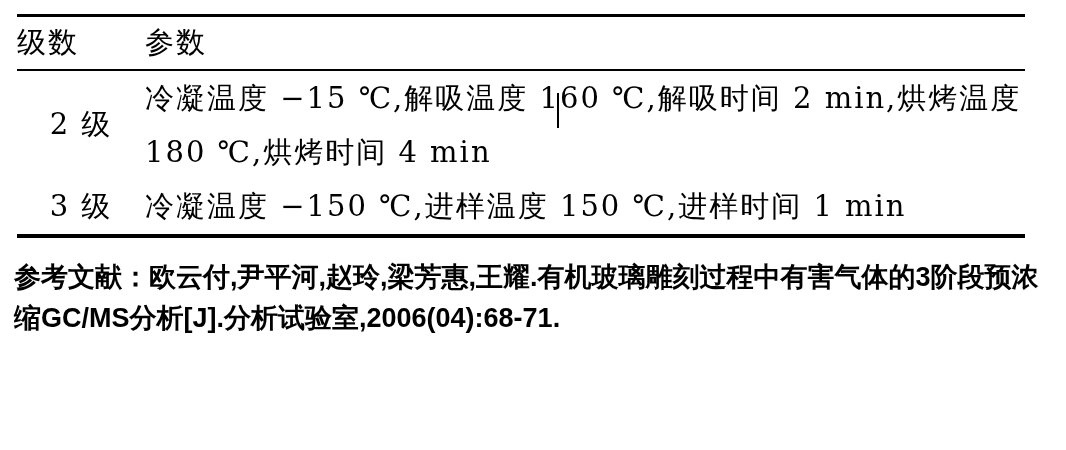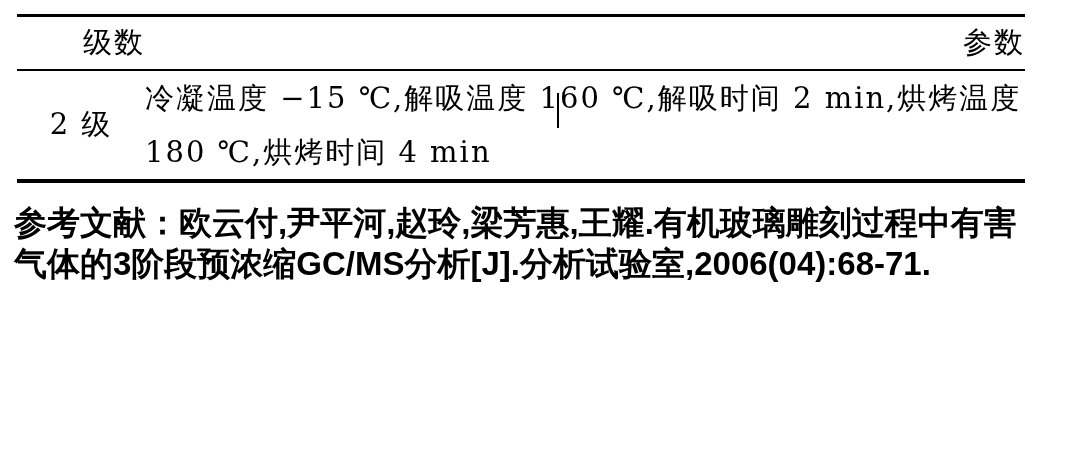--- a/index.html
+++ b/index.html
@@ -30,41 +30,41 @@
   table.params th, table.params td {
     font-family: "DejaVu Serif", serif;
     font-size: 29px;
     font-weight: normal;
     letter-spacing: 2px;
     padding: 0;
   }
   table.params thead th {
     border-bottom: 2px solid #000000;
     height: 52px;
-    text-align: right;
+    text-align: left;
     vertical-align: middle;
   }
   col.level-col { width: 128px; }
   td.level {
     text-align: center;
     vertical-align: middle;
     white-space: nowrap;
   }
   td.param {
     text-align: left;
     vertical-align: middle;
     line-height: 54px;
     padding: 1px 10px 1px 0;
   }
   tr.row-single td.param { height: 55px; line-height: 55px; }
   .reference {
     margin: 19px 20px 0 14px;
     font-family: "Liberation Sans", sans-serif;
     font-weight: 700;
-    font-size: 33px;
+    font-size: 27px;
     line-height: 41px;
     letter-spacing: 0;
     color: #000000;
   }
   .text-cursor {
     position: absolute;
     left: 557px;
     top: 79px;
     width: 2px;
     height: 35px;
@@ -85,20 +85,24 @@
       <tr>
         <th>级数</th>
         <th>参数</th>
       </tr>
     </thead>
     <tbody>
       <tr class="row-multi">
         <td class="level">2 级</td>
         <td class="param">冷凝温度 −15 ℃,解吸温度 160 ℃,解吸时间 2 min,烘烤温度 180 ℃,烘烤时间 4 min</td>
       </tr>
+      <tr class="row-single">
+        <td class="level">3 级</td>
+        <td class="param">冷凝温度 −150 ℃,进样温度 150 ℃,进样时间 1 min</td>
+      </tr>
     </tbody>
   </table>
 
   <div class="text-cursor"></div>
 
   <p class="reference">参考文献：欧云付,尹平河,赵玲,梁芳惠,王耀.有机玻璃雕刻过程中有害气体的3阶段预浓缩GC/MS分析[J].分析试验室,2006(04):68-71.</p>
 
 </div>
 
 </body></html>

